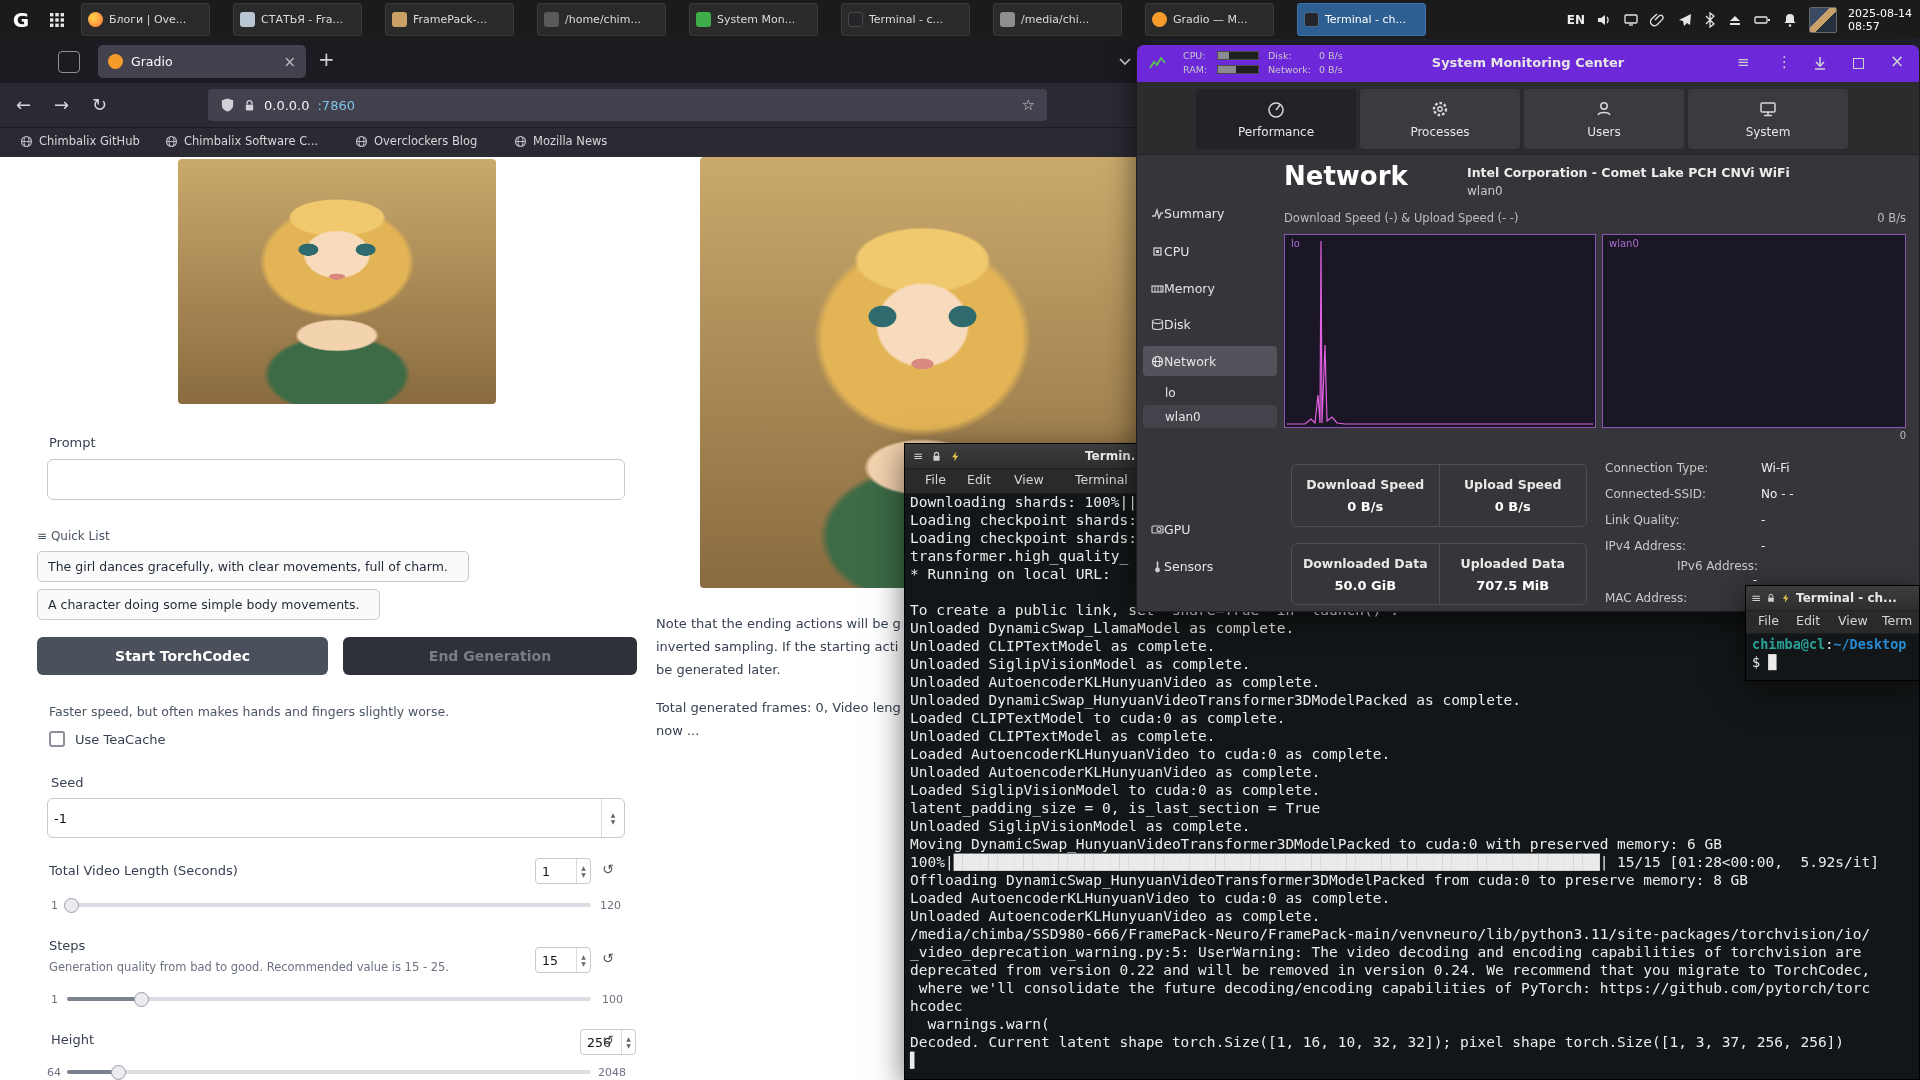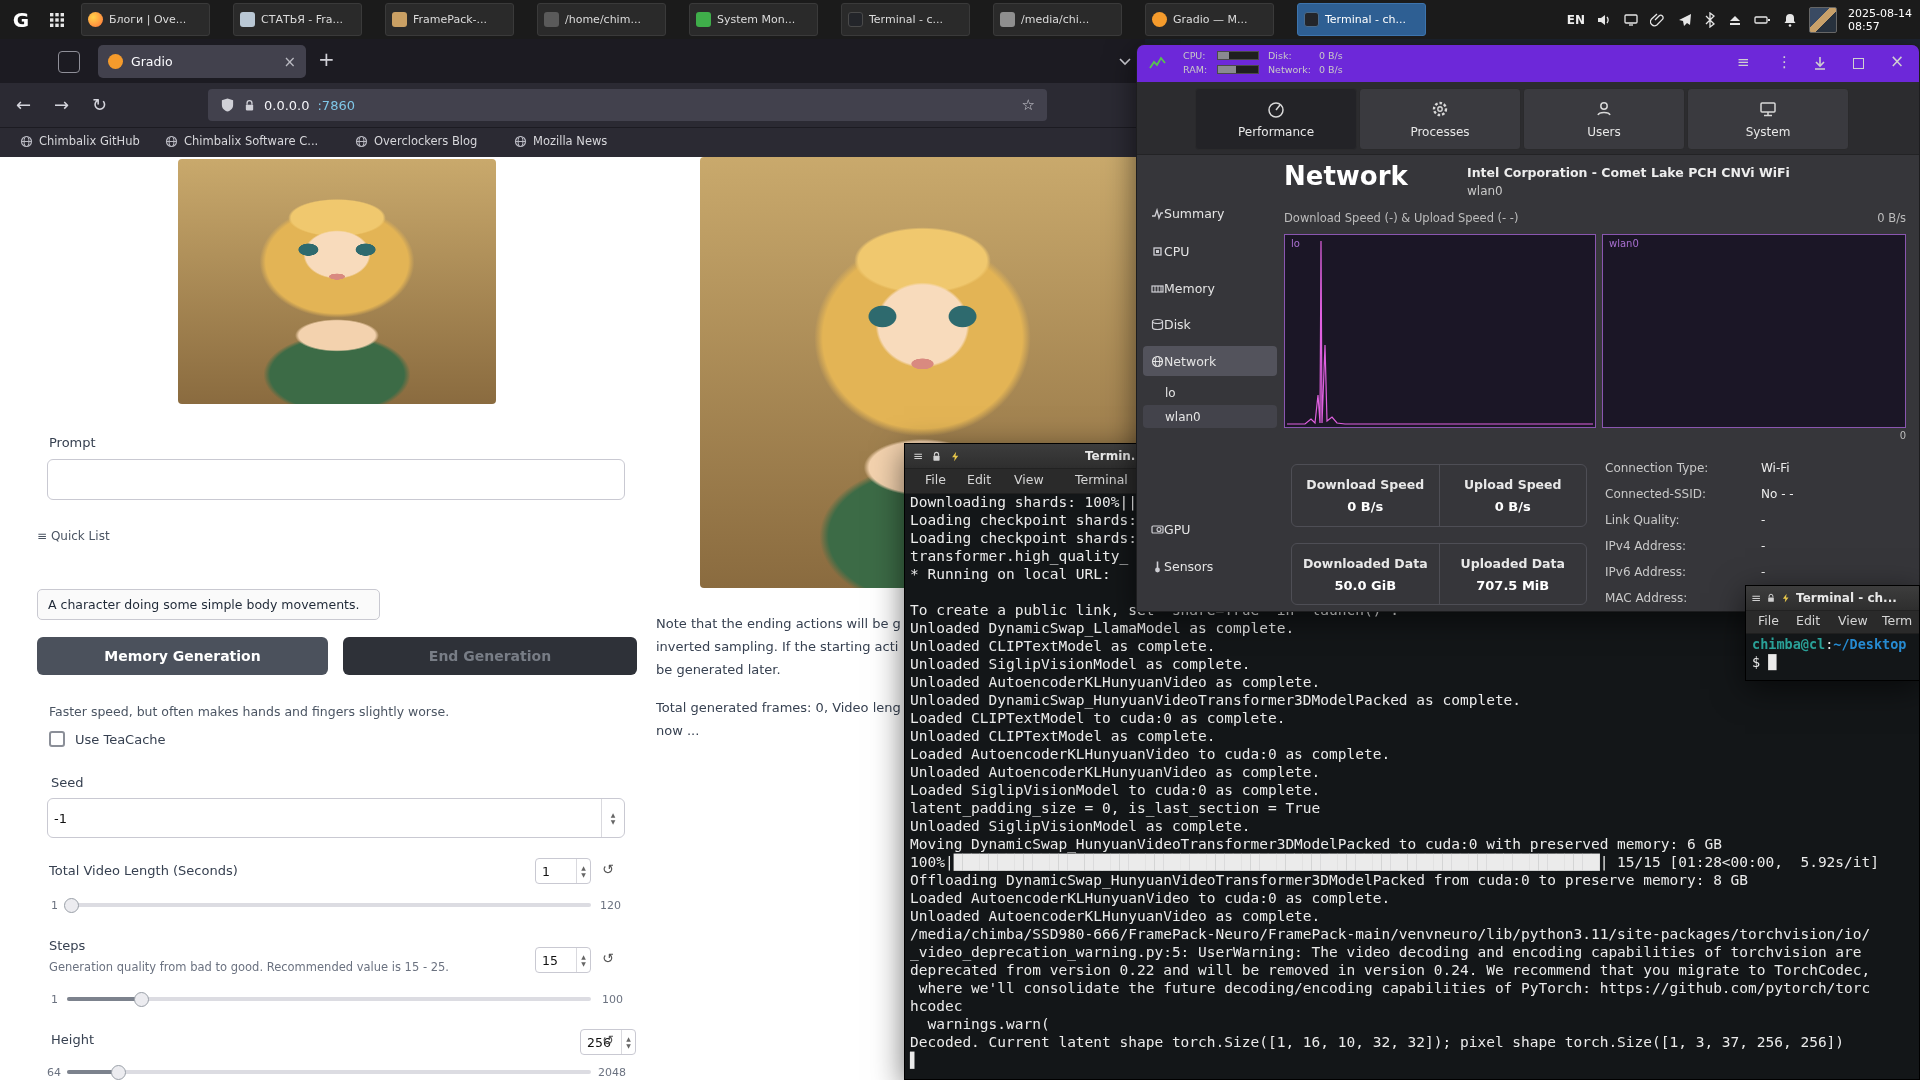--- a/index.html
+++ b/index.html
@@ -190,23 +190,24 @@
     </div>
 
     <div class="ff-content">
       <div class="abs anime-art" style="left:178px;top:2px;width:318px;height:245px;"></div>
       <div class="abs anime-art" style="left:700px;top:0;width:445px;height:431px;"></div>
 
       <div class="gr-label" style="left:49px;top:278px;">Prompt</div>
       <input class="gr-input" style="left: 47px; top: 302px; width: 578px; height: 41px;">
 
       <div class="gr-label" style="left:37px;top:372px;font-size:12px;color:#4b5563;"><span>≡ </span><span>Quick List</span></div>
+      <div class="chip" style="left:37px;top:394px;width:432px;height:31px;">The girl dances gracefully, with clear movements, full of charm.</div>
       <div class="chip" style="left:37px;top:432px;width:343px;height:31px;">A character doing some simple body movements.</div>
 
-      <div class="gbtn" style="left:37px;top:480px;width:291px;height:38px;background:#4b515c;color:#fff;">Memory Generation</div>
+      <div class="gbtn" style="left:37px;top:480px;width:291px;height:38px;background:#4b515c;color:#fff;">Start TorchCodec</div>
       <div class="gbtn" style="left:343px;top:480px;width:294px;height:38px;background:#2e3138;color:#787d86;">End Generation</div>
 
       <div class="gr-label" style="left:49px;top:547px;font-size:12.5px;color:#4b5563;">Faster speed, but often makes hands and fingers slightly worse.</div>
       <div class="abs" style="left:49px;top:574px;width:16px;height:16px;border:2px solid #8b8f98;border-radius:3px;box-sizing:border-box;"></div>
       <div class="gr-label" style="left:75px;top:575px;text-align:right;">Use TeaCache</div>
 
       <div class="gr-label" style="left:51px;top:618px;">Seed</div>
       <div class="numbox" style="left:47px;top:641px;width:578px;height:40px;border-radius:6px;">
         <input style="flex: 1 1 0%; font-size: 13px;" value="-1">
         <div class="spin" style="width:22px;">
@@ -335,20 +336,21 @@
           <i style="width:28%;"></i>
         </div>
       <span class="mon-mini" style="left:46px;top:19px;">RAM:</span>
       <div class="mini-bar" style="left:80px;top:20px;">
           <i style="width:45%;"></i>
         </div>
       <span class="mon-mini" style="left:131px;top:5px;">Disk:</span>
       <span class="mon-mini" style="left:182px;top:5px;">0 B/s</span>
       <span class="mon-mini" style="left:131px;top:19px;">Network:</span>
       <span class="mon-mini" style="left:182px;top:19px;">0 B/s</span>
+      <div class="mon-title">System Monitoring Center</div>
       <span class="mon-wc" style="left:600px;">≡</span>
       <span class="mon-wc" style="left:640px;">⋮</span>
       <svg class="abs" style="left:676px;top:11px;" width="14" height="15" viewBox="0 0 14 15">
           <line x1="7" y1="1" x2="7" y2="9" stroke="#d0d0d0" stroke-width="1.6"></line>
           <polyline points="3,6 7,10 11,6" fill="none" stroke="#d0d0d0" stroke-width="1.6"></polyline>
           <line x1="2" y1="13" x2="12" y2="13" stroke="#d0d0d0" stroke-width="1.6"></line>
         </svg>
       <div class="abs" style="left:716px;top:13px;width:11px;height:11px;border:1.5px solid #d0d0d0;box-sizing:border-box;"></div>
       <span class="mon-wc" style="left:753px;top:6px;font-size:17px;">×</span>
     </div>
@@ -490,21 +492,21 @@
         <span class="v">No - -</span>
       </div>
     <div class="drow" style="top:462px;">
         <span class="l">Link Quality:</span>
         <span class="v">-</span>
       </div>
     <div class="drow" style="top:488px;">
         <span class="l">IPv4 Address:</span>
         <span class="v">-</span>
       </div>
-    <div class="drow" style="top:514px;">
+    <div class="drow" style="top:514px;flex-direction:column;">
         <span class="l">IPv6 Address:</span>
         <span class="v">-</span>
       </div>
     <div class="drow" style="top:540px;">
         <span class="l">MAC Address:</span>
         <span class="v"></span>
       </div>
   </div>
 
   <div id="term2" class="win">

